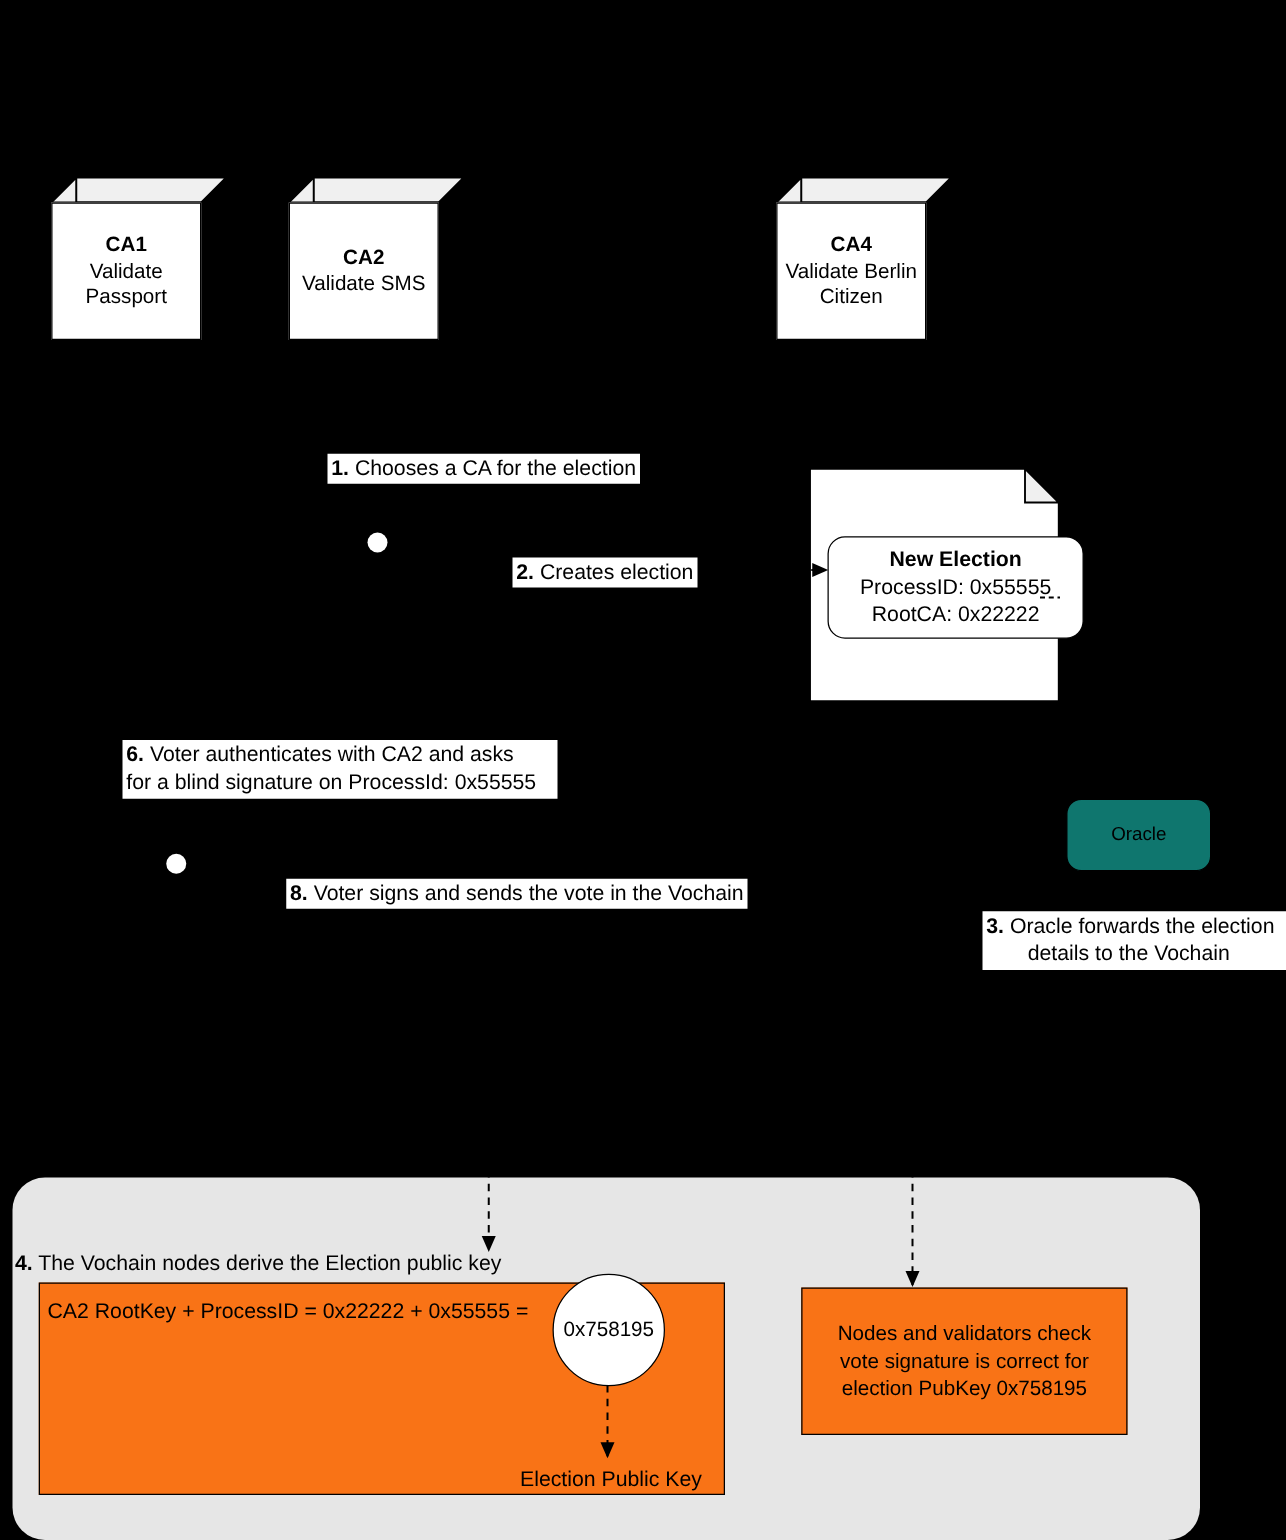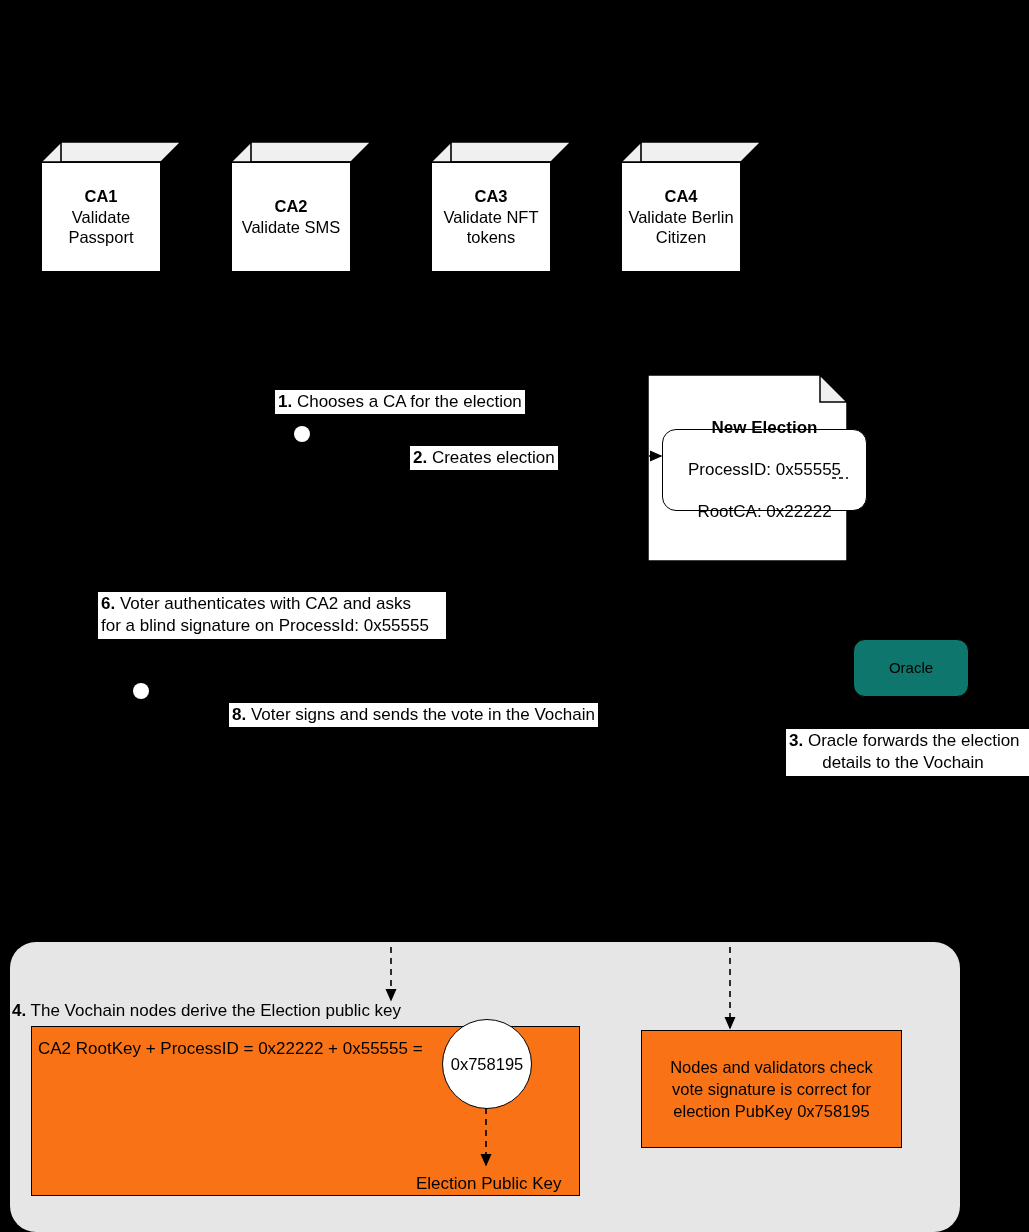--- a/index.html
+++ b/index.html
@@ -190,66 +190,54 @@
       <polygon points="0,20 20,0 140,0 120,20" fill="#f0f0f0" stroke="#000" stroke-width="1.6"></polygon>
       <polygon points="0,20 20,0 20,110 0,130" fill="#f0f0f0" stroke="#000" stroke-width="1.6"></polygon>
       <polygon points="0,20 0,130 120,130 120,20" fill="#ffffff" stroke="#000" stroke-width="1.6"></polygon>
     </svg>
     <div class="face-front" style="left:0px; top:20px; width:120px; height:110px; border:1.6px solid #000;">
       <div class="title">CA2</div>
       <div>Validate SMS</div>
     </div>
   </div>
 
-  <div class="cube" style="left:431px; top:142px;">
-    <svg class="cube-svg" width="140" height="130">
-      <polygon points="0,20 20,0 140,0 120,20" fill="#f0f0f0" stroke="#000" stroke-width="1.6"></polygon>
-      <polygon points="0,20 20,0 20,110 0,130" fill="#f0f0f0" stroke="#000" stroke-width="1.6"></polygon>
-      <polygon points="0,20 0,130 120,130 120,20" fill="#ffffff" stroke="#000" stroke-width="1.6"></polygon>
-    </svg>
-    <div class="face-front" style="left:0px; top:20px; width:120px; height:110px; border:1.6px solid #000;">
-      <div class="title">CA3</div>
-      <div>Validate NFT</div>
-      <div>tokens</div>
-    </div>
-  </div>
 
   <div class="cube" style="left:621px; top:142px;">
     <svg class="cube-svg" width="140" height="130">
       <polygon points="0,20 20,0 140,0 120,20" fill="#f0f0f0" stroke="#000" stroke-width="1.6"></polygon>
       <polygon points="0,20 20,0 20,110 0,130" fill="#f0f0f0" stroke="#000" stroke-width="1.6"></polygon>
       <polygon points="0,20 0,130 120,130 120,20" fill="#ffffff" stroke="#000" stroke-width="1.6"></polygon>
     </svg>
     <div class="face-front" style="left:0px; top:20px; width:120px; height:110px; border:1.6px solid #000;">
       <div class="title">CA4</div>
       <div>Validate Berlin</div>
       <div>Citizen</div>
     </div>
   </div>
 
   <div class="note" style="left:648px; top:375px; width:199px; height:186px;">
     <svg width="199" height="186" style="position:absolute;left:0;top:0;overflow:visible;">
       <polygon points="0,0 172,0 199,27 199,186 0,186" fill="#ffffff" stroke="#000000" stroke-width="1.5"></polygon>
       <polygon points="172,0 199,27 172,27" fill="#f0f0f0" stroke="#000000" stroke-width="1.5"></polygon>
     </svg>
-    <div class="election-card" style="left:14px; top:54px; width:205px; height:82px;gap:20px;">
+    <div class="election-card" style="left:14px; top:54px; width:205px; height:82px;">
       <div class="title">New Election</div>
       <div>ProcessID: 0x55555</div>
       <div>RootCA: 0x22222</div>
     </div>
   </div>
 
   <div class="rbox" style="left:853px; top:639px; width:116px; height:58px;">
     <span>Oracle</span>
   </div>
 
   <div class="dot" style="left:294px; top:426px; width:16px; height:16px;"></div>
   <div class="dot" style="left:133px; top:683px; width:16px; height:16px;"></div>
 
-  <div class="chip" style="left:275px; top:363px;margin-top:27px;"><b>1.</b><span> Chooses a CA for the election</span></div>
+  <div class="chip" style="left:262px; top:363px;"><b>1.</b><span> Chooses a CA for the election</span></div>
 
   <div class="chip" style="left:410px; top:446px;"><b>2.</b><span> Creates election</span></div>
 
   <div class="chip center" style="left:786px; top:729px; width:260px;"><span style="display:block;text-align:left;"><b>3.</b><span> Oracle forwards the election</span></span><span style="display:block;text-align:center;padding-right:26px;">details to the Vochain</span></div>
 
   <div class="chip" style="left:98px; top:592px; width:348px;"><span style="display:block;"><b>6.</b><span> Voter authenticates with CA2 and asks</span></span><span style="display:block;text-align:left;">for a blind signature on ProcessId: 0x55555</span></div>
 
   <div class="chip" style="left:229px; top:703px;"><b>8.</b><span> Voter signs and sends the vote in the Vochain</span></div>
 
   <div class="vochain" style="left:10px; top:942px; width:950px; height:290px;"></div>

